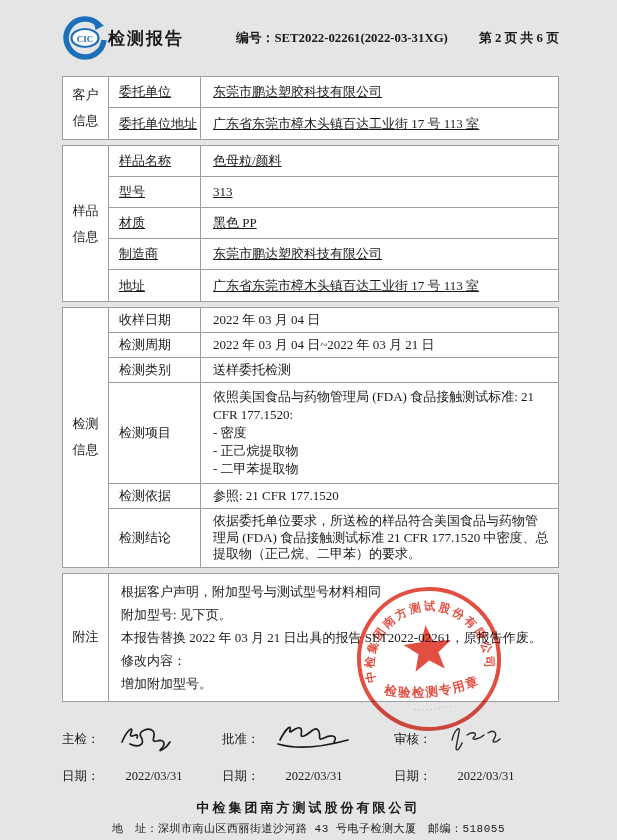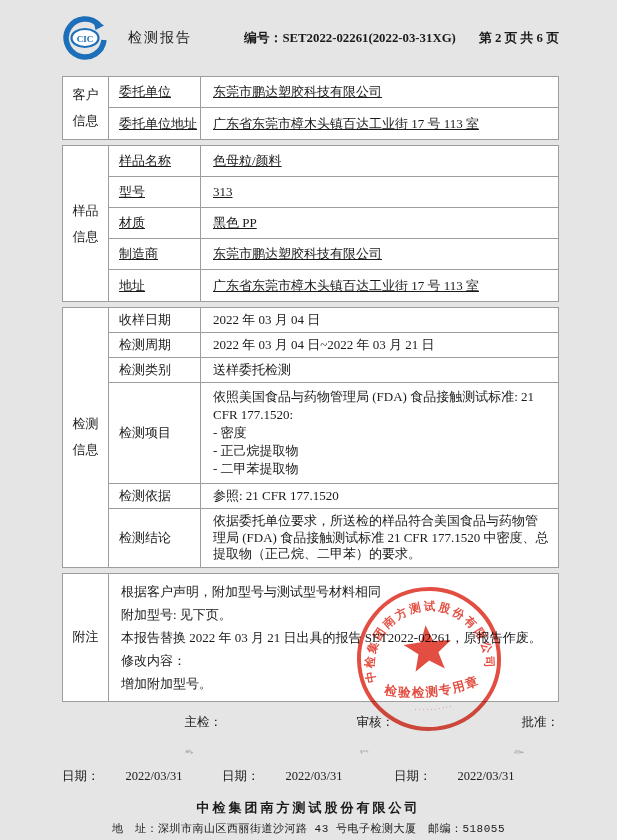--- a/index.html
+++ b/index.html
@@ -4,41 +4,41 @@
 <style>
   * { margin:0; padding:0; box-sizing:border-box; }
   html,body { background:#ffffff; }
   .page {
     position:relative; width:617px; height:840px; background:#e5e5e5;
     font-family:"Liberation Serif","DejaVu Serif",serif;
     color:#1a1a1a; overflow:hidden;
   }
   
   .header { display:flex; align-items:center; padding:14px 58px 0 62px; height:62px; }
-  .h-title { margin-left:20px; font-weight:normal; font-size:14px; letter-spacing:2px; }
+  .h-title { font-weight:bold; font-size:17px; letter-spacing:2px; }
   .h-no { margin-left:52px; font-weight:bold; font-size:12.8px; }
   .h-page { margin-left:auto; font-weight:bold; font-size:12.8px; }
   
   .tables { margin:14px 0 0 62px; width:497px; font-size:13px; }
   .sec { display:flex; border:1px solid #9d9d9d; margin-bottom:5px; background:#fff; }
   .group-cell { width:46px; border-right:1px solid #9d9d9d; display:flex; align-items:center; justify-content:center; }
   .group-cell span { display:block; width:28px; text-align:center; line-height:2.0; }
   .rows { flex:1; display:flex; flex-direction:column; }
   .row { display:flex; border-bottom:1px solid #9d9d9d; }
   .row:last-child { border-bottom:none; }
   .cell-label { width:92px; border-right:1px solid #9d9d9d; display:flex; align-items:center; padding:2px 2px 2px 10px; white-space:nowrap; }
   .cell-value { flex:1; display:flex; flex-direction:column; justify-content:center; padding:3px 8px 3px 12px; line-height:18px; }
   .r31 { min-height:31px;text-decoration:underline; }
   .r25 { min-height:25px; }
   .proj .cell-value { line-height:18px; padding-top:5px; padding-bottom:5px; }
   .concl .cell-value { line-height:16.5px; padding-top:4px; padding-bottom:4px; }
   .notes-cell { flex:1; padding:6px 10px 6px 12px; line-height:23px; }
   
   .sig-area { margin:12px 0 0 62px; width:497px; display:grid; grid-template-columns:160px 172px 1fr; row-gap:14px; font-size:12.5px; }
-  .sig-cell { display:flex; align-items:flex-end; gap:12px; height:40px;flex-direction:column; }
+  .sig-cell { display:flex; align-items:flex-end; gap:12px; height:40px; }
   .sig-cell .lbl { padding-bottom:6px; white-space:nowrap; }
   .date-cell { display:flex; align-items:center; gap:26px; font-size:12.5px; }
   .sig-svg { display:block; }
   
   .footer { margin-top:14px; text-align:center; }
   .f-company { font-weight:bold; font-size:13px; letter-spacing:3px; }
   .f-line { font-size:11px; margin-top:4px; letter-spacing:0.5px;font-family:Liberation Mono, monospace; }
   
   .stamp { position:absolute; left:354px; top:584px; color:#e03527; opacity:0.88; mix-blend-mode:multiply; transform:rotate(-6deg); pointer-events:none; }
 </style>
@@ -157,29 +157,29 @@
   </div>
 
   <div class="sig-area">
     <div class="sig-cell">
       <span class="lbl">主检：</span>
       <svg class="sig-svg" width="66" height="34" viewBox="0 0 66 34">
         <path d="M10 22 C16 8 22 6 19 13 C16 21 28 10 25 18 M18 24 C26 28 34 25 29 17 C25 11 37 7 41 11 C45 15 37 23 45 21 C51 19 55 23 49 29 C45 33 54 29 58 22" fill="none" stroke="#1c1c1c" stroke-width="1.7" stroke-linecap="round"></path>
       </svg>
     </div>
     <div class="sig-cell">
+      <span class="lbl">批准：</span>
+      <svg class="sig-svg" width="80" height="38" viewBox="0 0 80 38">
+        <path d="M8 24 C14 12 20 8 18 14 C16 20 24 10 28 12 C32 14 26 22 32 20 C38 18 42 10 46 14 C50 18 44 26 52 22 C60 18 66 20 62 26 M6 28 C26 34 54 30 76 24" fill="none" stroke="#1c1c1c" stroke-width="1.7" stroke-linecap="round"></path>
+      </svg>
+    </div>
+    <div class="sig-cell">
       <span class="lbl">审核：</span>
       <svg class="sig-svg" width="60" height="32" viewBox="0 0 60 32">
         <path d="M8 18 C11 6 17 4 15 10 L12 26 C12 30 16 27 18 21 M23 13 C29 9 34 11 30 15 C26 19 36 17 40 13 M44 11 C50 7 54 11 50 17 C47 21 52 21 56 17" fill="none" stroke="#2a2a2a" stroke-width="1.4" stroke-linecap="round"></path>
-      </svg>
-    </div>
-    <div class="sig-cell">
-      <span class="lbl">批准：</span>
-      <svg class="sig-svg" width="80" height="38" viewBox="0 0 80 38">
-        <path d="M8 24 C14 12 20 8 18 14 C16 20 24 10 28 12 C32 14 26 22 32 20 C38 18 42 10 46 14 C50 18 44 26 52 22 C60 18 66 20 62 26 M6 28 C26 34 54 30 76 24" fill="none" stroke="#1c1c1c" stroke-width="1.7" stroke-linecap="round"></path>
       </svg>
     </div>
     <div class="date-cell">
       <span>日期：</span>
       <span>2022/03/31</span>
     </div>
     <div class="date-cell">
       <span>日期：</span>
       <span>2022/03/31</span>
     </div>

